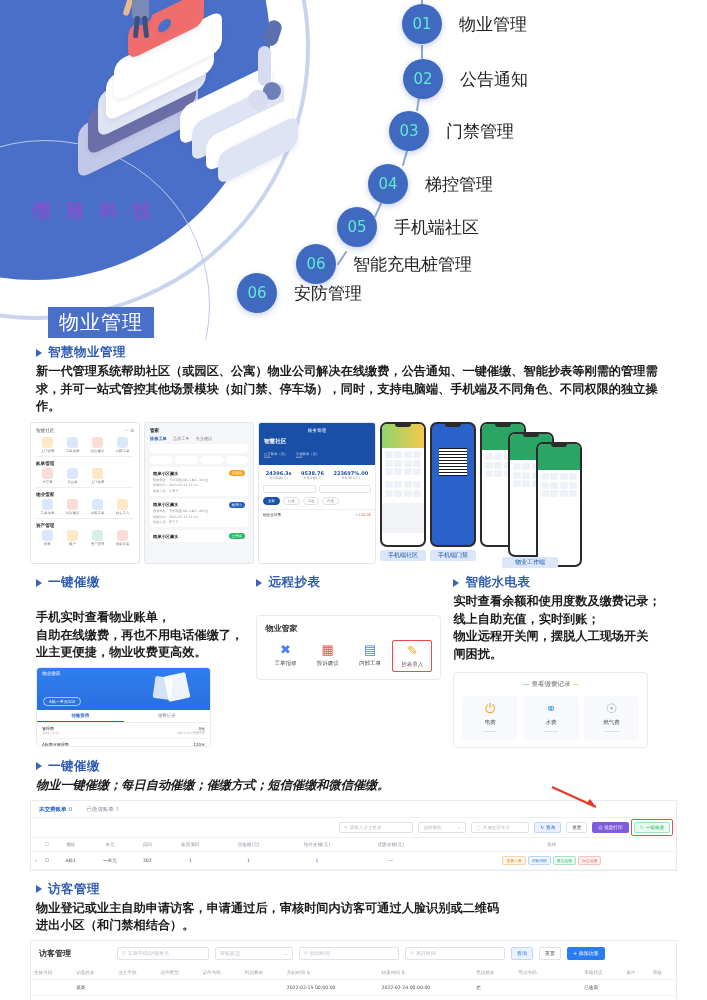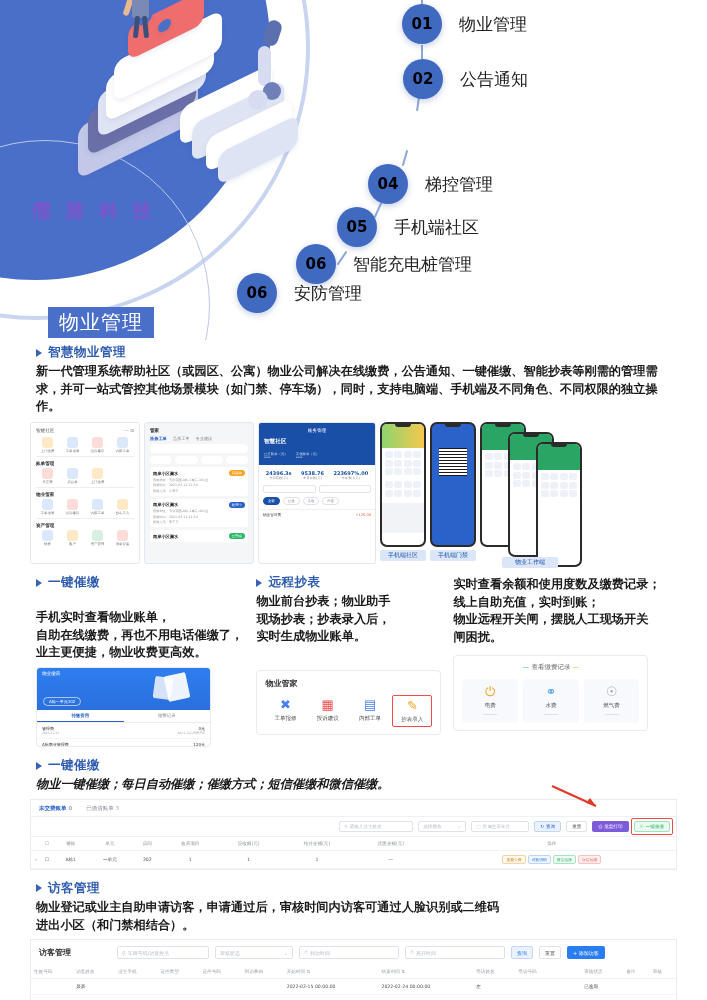--- a/index.html
+++ b/index.html
@@ -64,21 +64,21 @@
   }
   .brand-sub {
     position: absolute; left: 120px; top: 222px;
     font-family: "DejaVu Serif", "Liberation Serif", serif;
     font-size: 16px; font-weight: 700; color: #4a46c7; letter-spacing: 2px;
   }
 
   .step { position: absolute; display: flex; align-items: center; }
   .step-bubble {
     width: 40px; height: 40px; border-radius: 50%;
-    background: #4069c0; color: #000000; font-size: 15px; font-weight: 700;
+    background: #4069c0; color: #5eead4; font-size: 15px; font-weight: 400;
     display: flex; align-items: center; justify-content: center;
     box-shadow: 0 2px 6px rgba(60,90,170,.30);
     flex: 0 0 auto;
   }
   .step-label {
     margin-left: 17px; font-size: 17px; color: #222; white-space: nowrap;
   }
   .connector { position: absolute; background: #8fa6d8; width: 1.5px; }
 
   
@@ -307,20 +307,24 @@
     <div class="connector" style="left:341px; top:250px; height:16px; transform:rotate(34deg);"></div>
 
     <div class="step" style="left:402px; top:4px;">
       <div class="step-bubble">01</div>
       <div class="step-label">物业管理</div>
     </div>
     <div class="step" style="left:403px; top:59px;">
       <div class="step-bubble">02</div>
       <div class="step-label">公告通知</div>
     </div>
+    <div class="step" style="left:389px; top:111px;">
+      <div class="step-bubble">03</div>
+      <div class="step-label">门禁管理</div>
+    </div>
     <div class="step" style="left:368px; top:164px;">
       <div class="step-bubble">04</div>
       <div class="step-label">梯控管理</div>
     </div>
     <div class="step" style="left:337px; top:207px;">
       <div class="step-bubble">05</div>
       <div class="step-label">手机端社区</div>
     </div>
     <div class="step" style="left:296px; top:244px;">
       <div class="step-bubble">06</div>
@@ -669,23 +673,20 @@
                  </div>
           </div>
         </div>
       </div>
 
       <div class="col2">
         <div class="bullet-row">
           <span class="tri"></span>
           <span class="bhead">远程抄表</span>
         </div>
-        <div class="btext" style="white-space:pre-line; margin-top:2px;">物业前台抄表；物业助手
-现场抄表；抄表录入后，
-实时生成物业账单。</div>
 
         <div class="butler" style="margin-top:24px;">
           <div class="t">物业管家</div>
           <div class="g">
             <div class="it">
               <div class="ig" style="color:#4a7ef5;">✖</div>
               <div class="ic2">工单报修</div>
             </div>
             <div class="it">
               <div class="ig" style="color:#ef4e4e;">▦</div>
@@ -697,20 +698,24 @@
             </div>
             <div class="it sel">
               <div class="ig" style="color:#f6a623;">✎</div>
               <div class="ic2">抄表录入</div>
             </div>
           </div>
         </div>
       </div>
 
       <div class="col3">
+        <div class="bullet-row">
+          <span class="tri"></span>
+          <span class="bhead">智能水电表</span>
+        </div>
         <div class="btext" style="white-space:pre-line; margin-top:2px;">实时查看余额和使用度数及缴费记录；
 线上自助充值，实时到账；
 物业远程开关闸，摆脱人工现场开关
 闸困扰。</div>
 
         <div class="util" style="margin-top:8px; width:195px;">
           <div class="t">
             <span style="color:#2cb96b;">—</span>
             <span>查看缴费记录</span>
             <span style="color:#f6a623;">—</span>

